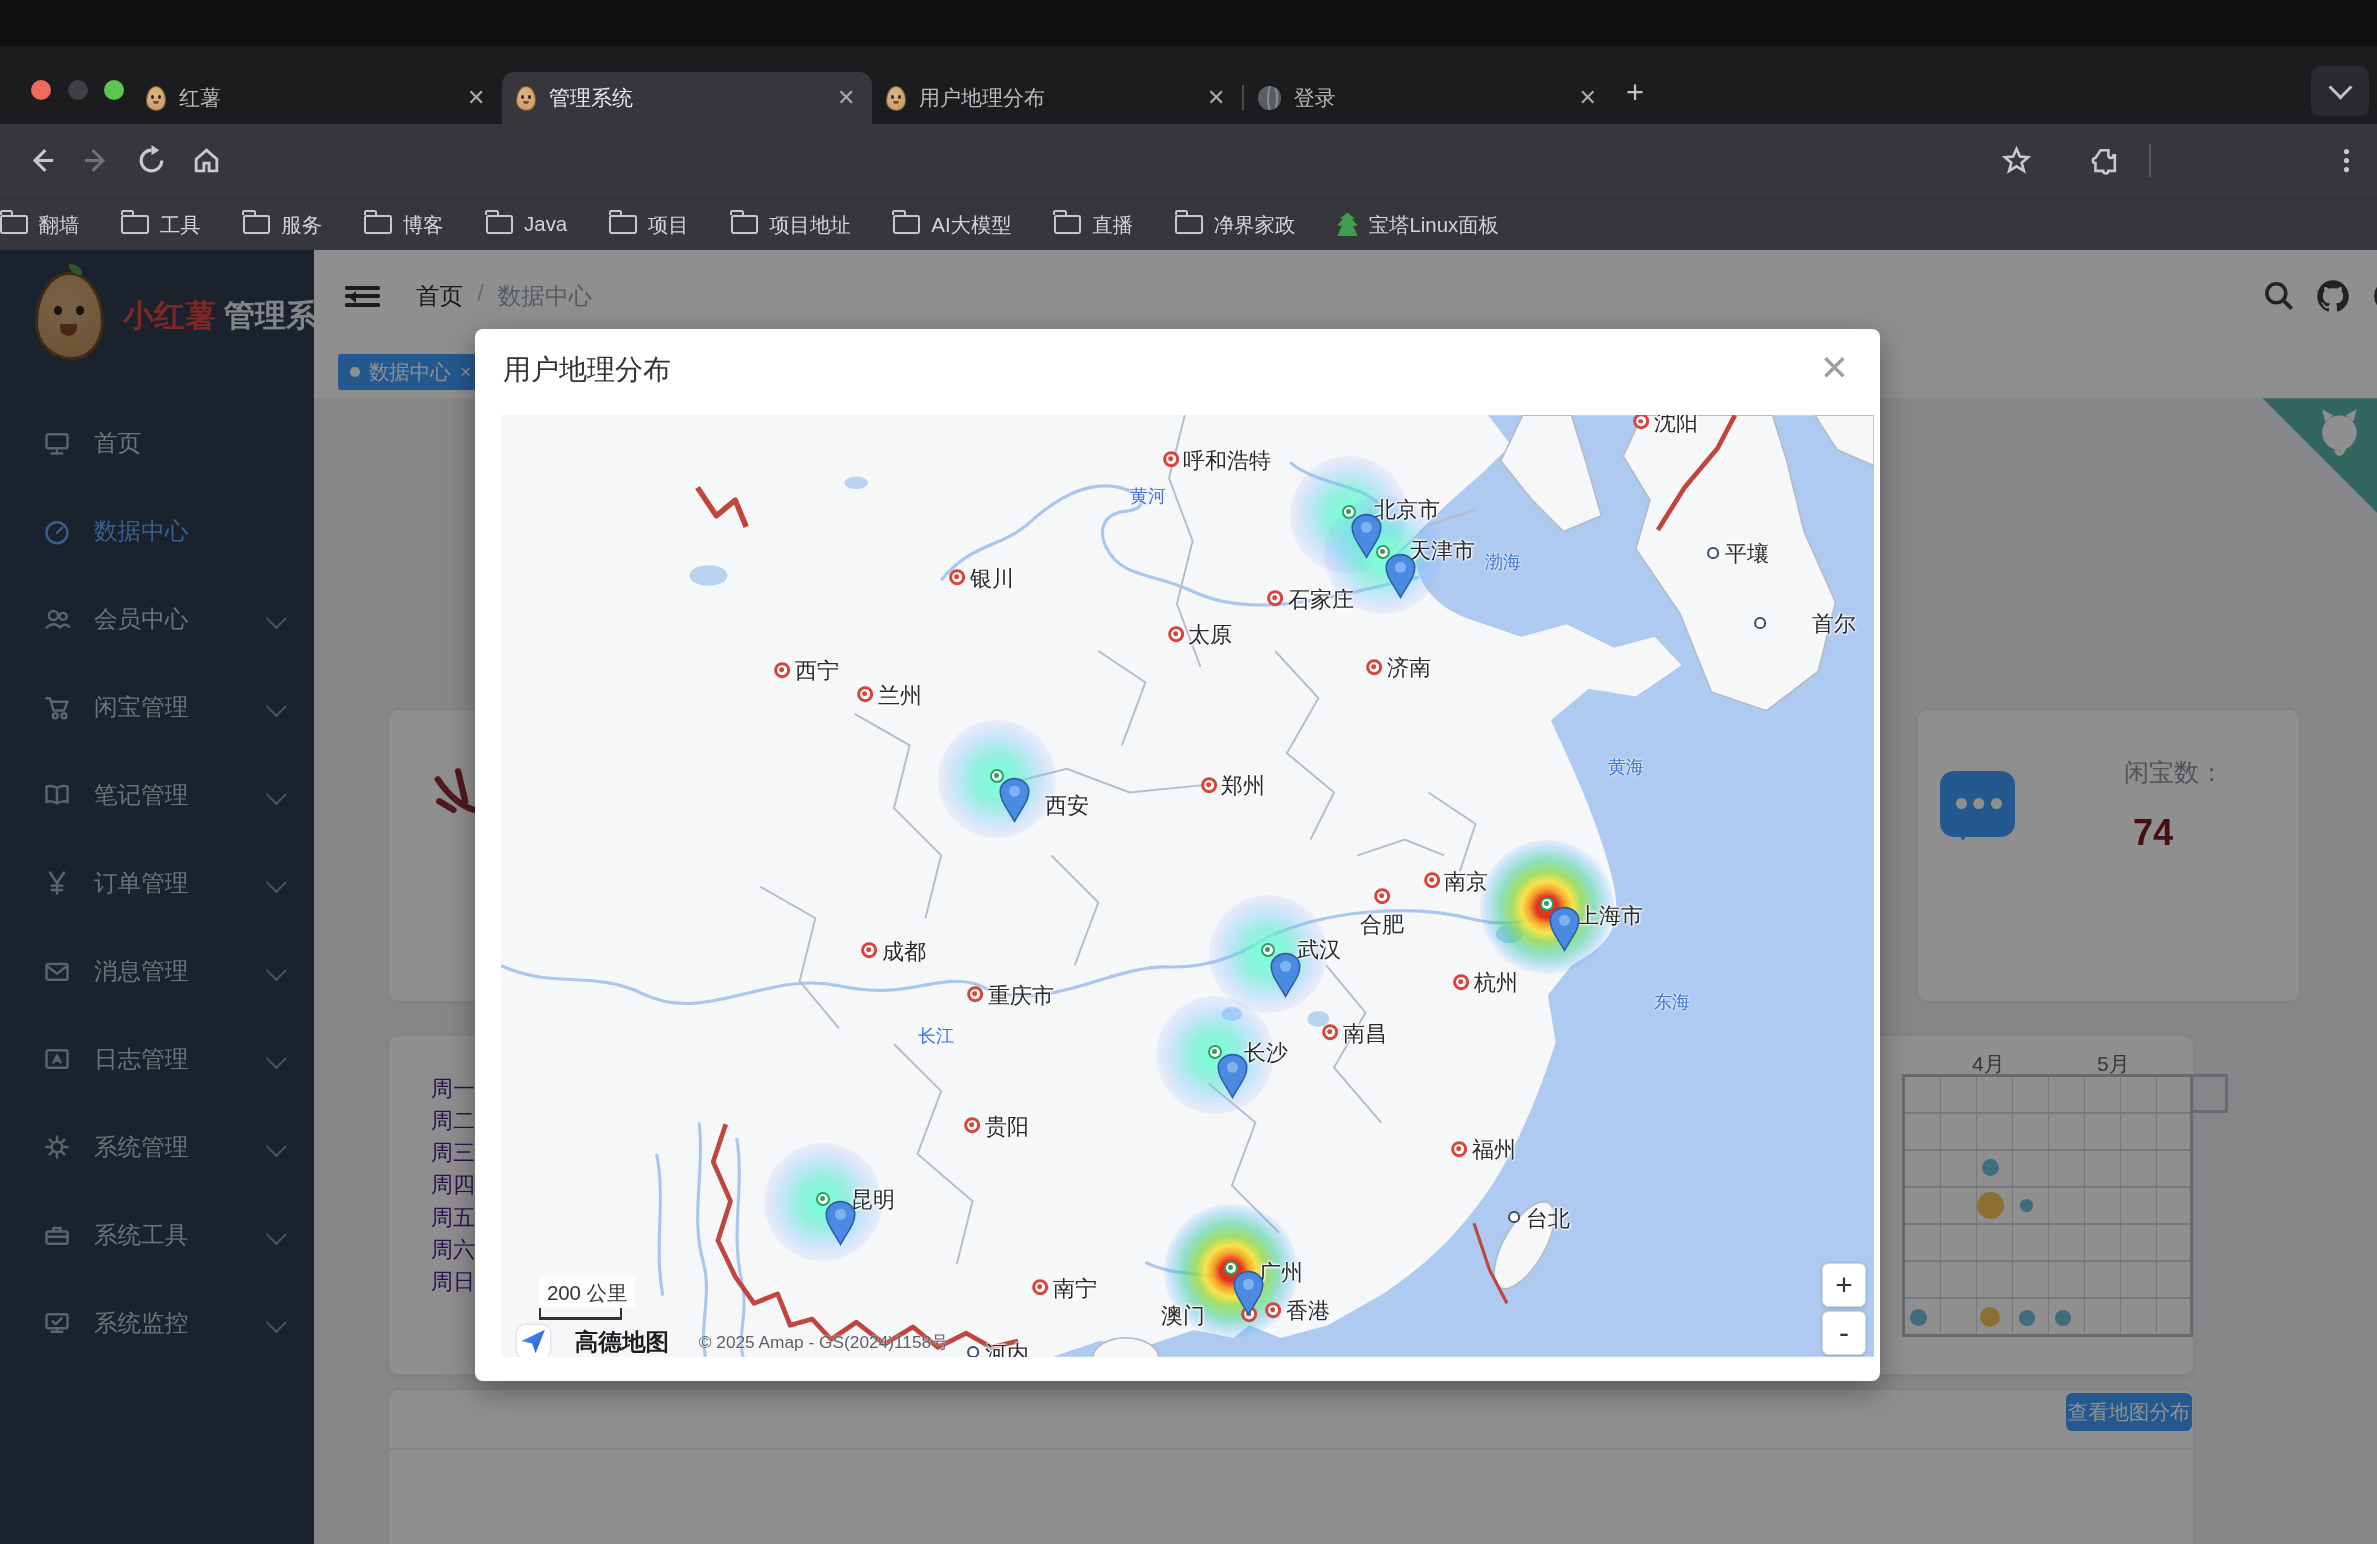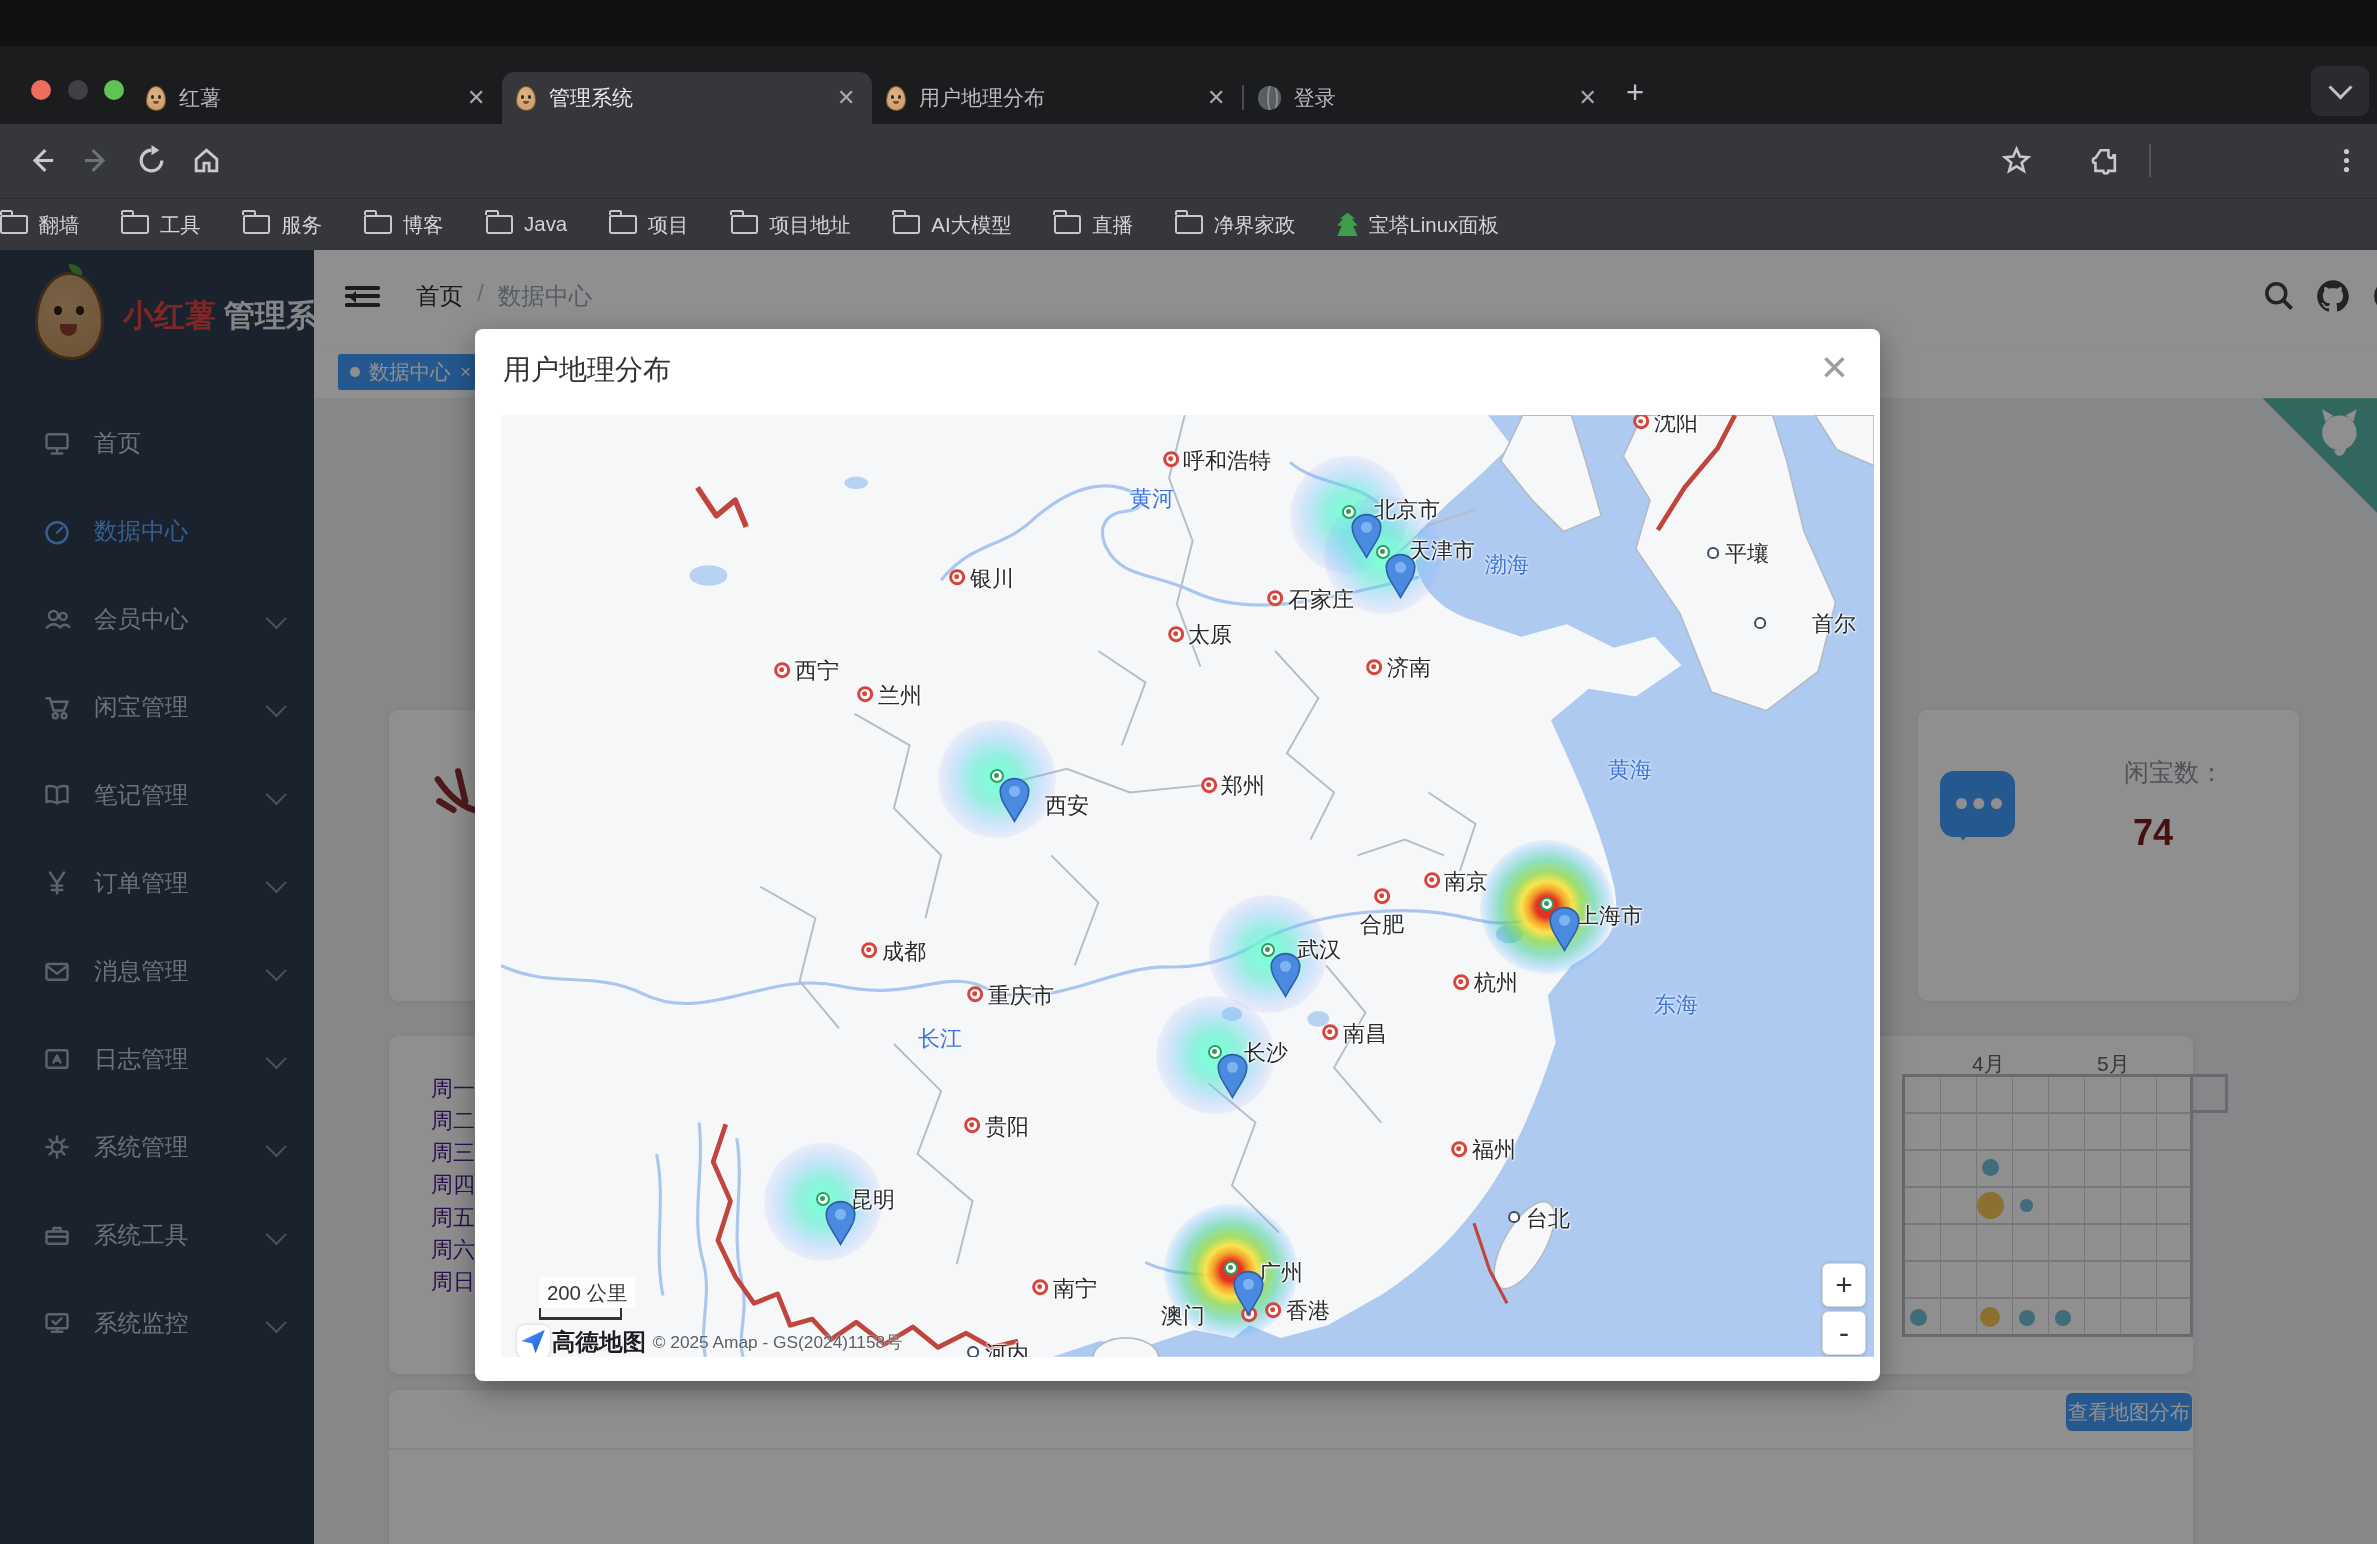--- a/index.html
+++ b/index.html
@@ -86,34 +86,34 @@
   #chart-divider{position:absolute;left:0;top:58px;width:1804px;height:1.6px;background:#e8ebf0;}
   
   #overlay{position:absolute;inset:0;background:rgba(0,0,0,0.44);}
   #modal{position:absolute;left:475px;top:79px;width:1405px;height:1052px;background:#fff;border-radius:7.9px;box-shadow:0 9.4px 31px rgba(0,0,0,.35);}
   #modal-title{position:absolute;left:28px;top:22px;font-size:28px;color:#2f3237;}
   #modal-close{position:absolute;right:31px;top:19px;font-size:35px;color:#9b9fa5;}
   #map{position:absolute;left:26px;top:86px;width:1373px;height:942px;background:#f6f7f8;overflow:hidden;}
   #map svg{position:absolute;left:0;top:0;}
   .cityl{position:absolute;font-size:22px;color:#26282b;white-space:nowrap;z-index:2;
     text-shadow:0 0 3.1px #fff,0 0 3.1px #fff,0.8px 0.8px 1.6px #fff,-0.8px -0.8px 1.6px #fff;}
-  .seal{position:absolute;font-size:22px;color:#3f74d6;z-index:2;text-shadow:0 0 3.1px #eef3fc,0 0 3.1px #eef3fc;}
+  .seal{position:absolute;font-size:18px;color:#3f74d6;z-index:2;text-shadow:0 0 3.1px #eef3fc,0 0 3.1px #eef3fc;}
   .mk-red{position:absolute;width:15.7px;height:15.7px;box-sizing:border-box;border:3.1px solid #d6453c;background:#fff;border-radius:50%;z-index:3;transform:translate(-50%,-50%);}
   .mk-red::after{content:'';position:absolute;left:2.4px;top:2.4px;width:4.7px;height:4.7px;border-radius:50%;background:#d6453c;}
   .mk-hollow{position:absolute;width:11.8px;height:11.8px;box-sizing:border-box;border:2.4px solid #3c4a66;background:#fff;border-radius:50%;z-index:3;transform:translate(-50%,-50%);}
   .heat-cyan{position:absolute;width:118px;height:118px;border-radius:50%;z-index:1;transform:translate(-50%,-50%);
     background:radial-gradient(circle,rgba(120,255,215,.95) 0 9%,rgba(80,235,205,.6) 28%,rgba(110,190,255,.32) 52%,rgba(140,160,255,.14) 68%,transparent 78%);}
   .heat-rainbow{position:absolute;width:134px;height:134px;border-radius:50%;z-index:1;transform:translate(-50%,-50%);
     background:radial-gradient(circle,#e23222 0 11%,rgba(245,160,30,.95) 19%,rgba(250,225,60,.9) 27%,rgba(140,215,70,.8) 37%,rgba(40,200,140,.5) 50%,rgba(60,170,255,.25) 64%,transparent 74%);}
   .pin{position:absolute;z-index:4;transform:translate(-50%,-100%);}
   .ring{position:absolute;width:14px;height:14px;box-sizing:border-box;border:2.4px solid #2f9e5f;background:#fff;border-radius:50%;z-index:3;transform:translate(-50%,-50%);}
   .ring::after{content:'';position:absolute;left:2.4px;top:2.4px;width:4.7px;height:4.7px;border-radius:50%;background:#2f9e5f;}
   #map-scale{position:absolute;left:38px;top:862px;z-index:5;font-size:20.4px;color:#333;background:rgba(255,255,255,.75);padding:1.6px 7.9px;}
   #map-scalebar{position:absolute;left:38px;top:893px;width:79px;height:9.4px;border-left:2.4px solid #333;border-right:2.4px solid #333;border-bottom:3.1px solid #333;z-index:5;}
-  #map-brand{position:absolute;left:15.7px;top:910px;z-index:5;display:flex;align-items:center;gap:2px;}
+  #map-brand{position:absolute;left:15.7px;top:910px;z-index:5;display:flex;align-items:center;gap:25px;}
   #plane-chip{width:33px;height:33px;background:#fff;border-radius:7.9px;display:flex;align-items:center;justify-content:center;box-shadow:0 0 3.1px rgba(0,0,0,.2);}
   #plane{width:23.6px;height:23.6px;background:linear-gradient(135deg,#4e9bff,#1f55d6);clip-path:polygon(0 48%,100% 0,60% 100%,46% 58%);}
   #brand-text{font-size:23.6px;font-weight:bold;color:#1c1e21;text-shadow:0 0 2.4px #fff;}
   #copyright{font-size:17.3px;color:#5c6066;margin-left:4.7px;text-shadow:0 0 2.4px #fff;}
   .zoombtn{position:absolute;left:1321px;width:42px;height:42px;background:#fff;border:1.6px solid #d6d8db;border-radius:6.3px;box-shadow:0 0.8px 3.1px rgba(0,0,0,.2);font-size:30px;color:#333;display:flex;align-items:center;justify-content:center;z-index:5;}
 </style>
 </head>
 <body>
 
 <div id="screen">

